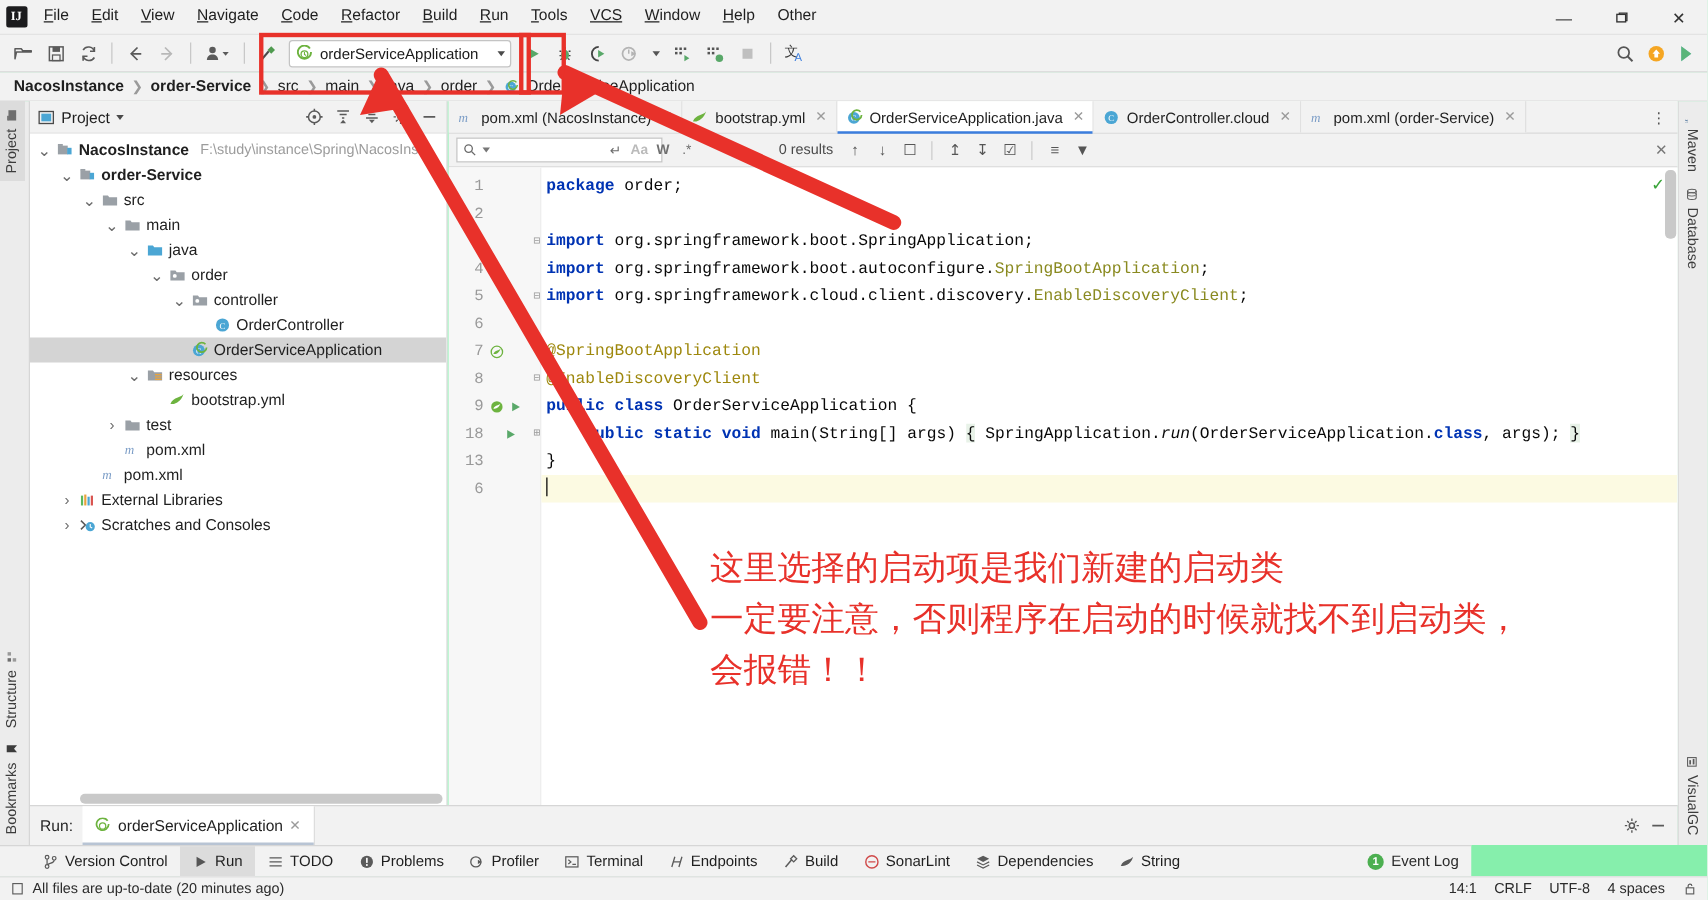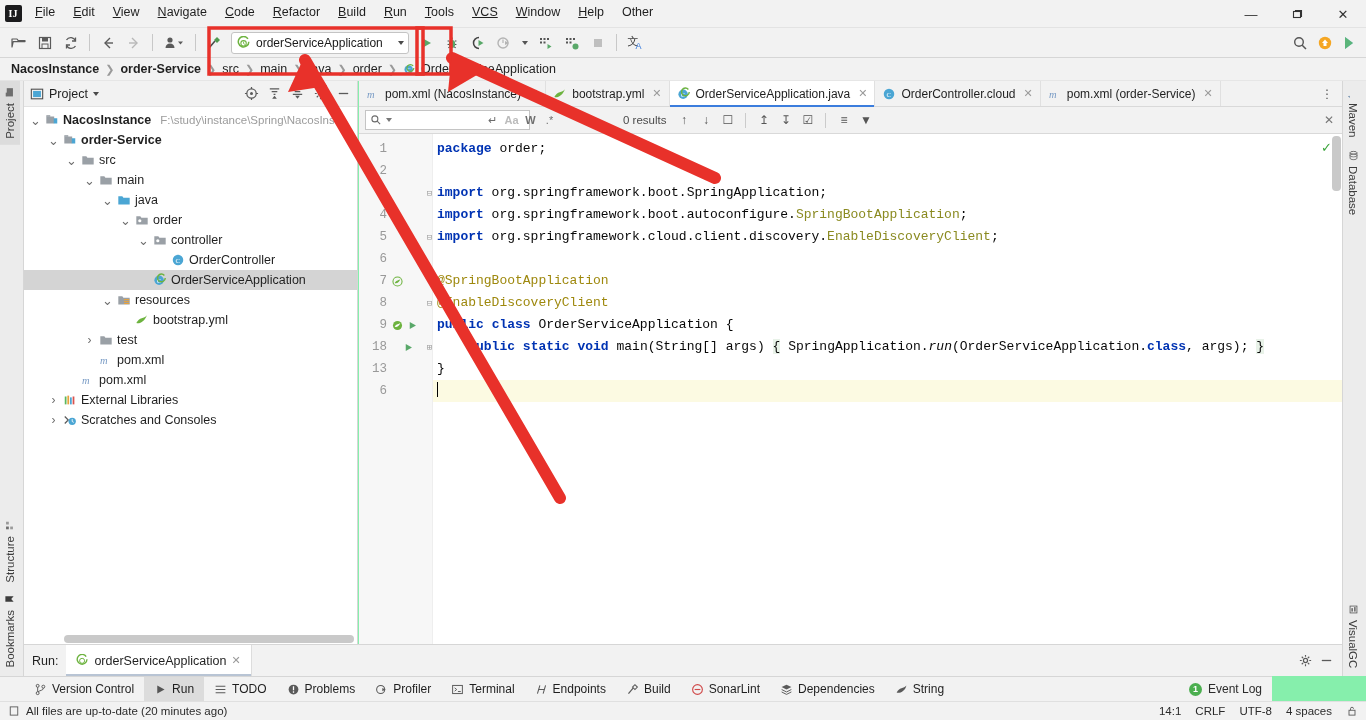--- a/index.html
+++ b/index.html
@@ -209,21 +209,21 @@
   .run-tab {
     display:flex; align-items:center; gap:5px; font-size:12.5px; color:#1f1f1f;
     background:#fff; height:100%; padding:0 10px; border-right:1px solid #ddd;
     position:relative;
   }
   .run-tab:after{content:'';position:absolute;bottom:0;left:0;right:0;height:2px;background:#b8c4d4;}
   .run-strip-right { margin-left:auto; display:flex; align-items:center; gap:6px; padding-right:8px; }
 
   
   .bottom-bar {
-    position:absolute; left:0; top:676px; width:1272px; height:25px;
+    position:absolute; left:0; top:676px; width:1177px; height:25px;
     background:#f2f2f2; display:flex; align-items:center; gap:0;
     border-top:1px solid #d6d6d6;
   }
   .bw {
     display:flex; align-items:center; gap:5px; padding:0 10px; height:25px;
     font-size:12px; color:#1f1f1f;
   }
   .bw.active { background:#dcdcdc; }
   .bottom-right { margin-left:auto; display:flex; align-items:center; padding-right:10px; gap:6px; }
   .evt-badge {
@@ -884,20 +884,23 @@
       <path d="M560 498 L305 60" stroke="#e8312a" stroke-width="12" stroke-linecap="round" fill="none"></path>
       <path d="M305 55 L288 92 L327 86 Z" fill="#e8312a"></path>
     </g>
 
     <g>
       <path d="M715 178 L452 58" stroke="#e8312a" stroke-width="12" stroke-linecap="round" fill="none"></path>
       <path d="M452 52 L448 92 L482 72 Z" fill="#e8312a"></path>
     </g>
   </svg>
 
+  <div class="anno-text">这里选择的启动项是我们新建的启动类
+一定要注意，否则程序在启动的时候就找不到启动类，
+会报错！！</div>
 
   <div class="run-strip">
     <span class="run-label">Run:</span>
     <div class="run-tab">
       <span class="mini-icon">
         <svg width="13" height="13" viewBox="0 0 16 16">
             <path d="M12.5 3.2a6 6 0 1 0 1 3.3" fill="none" stroke="#6db33f" stroke-width="1.7"></path>
             <circle cx="7.5" cy="8.4" r="3.1" fill="none" stroke="#6db33f" stroke-width="1.2"></circle>
           </svg>
       </span>

